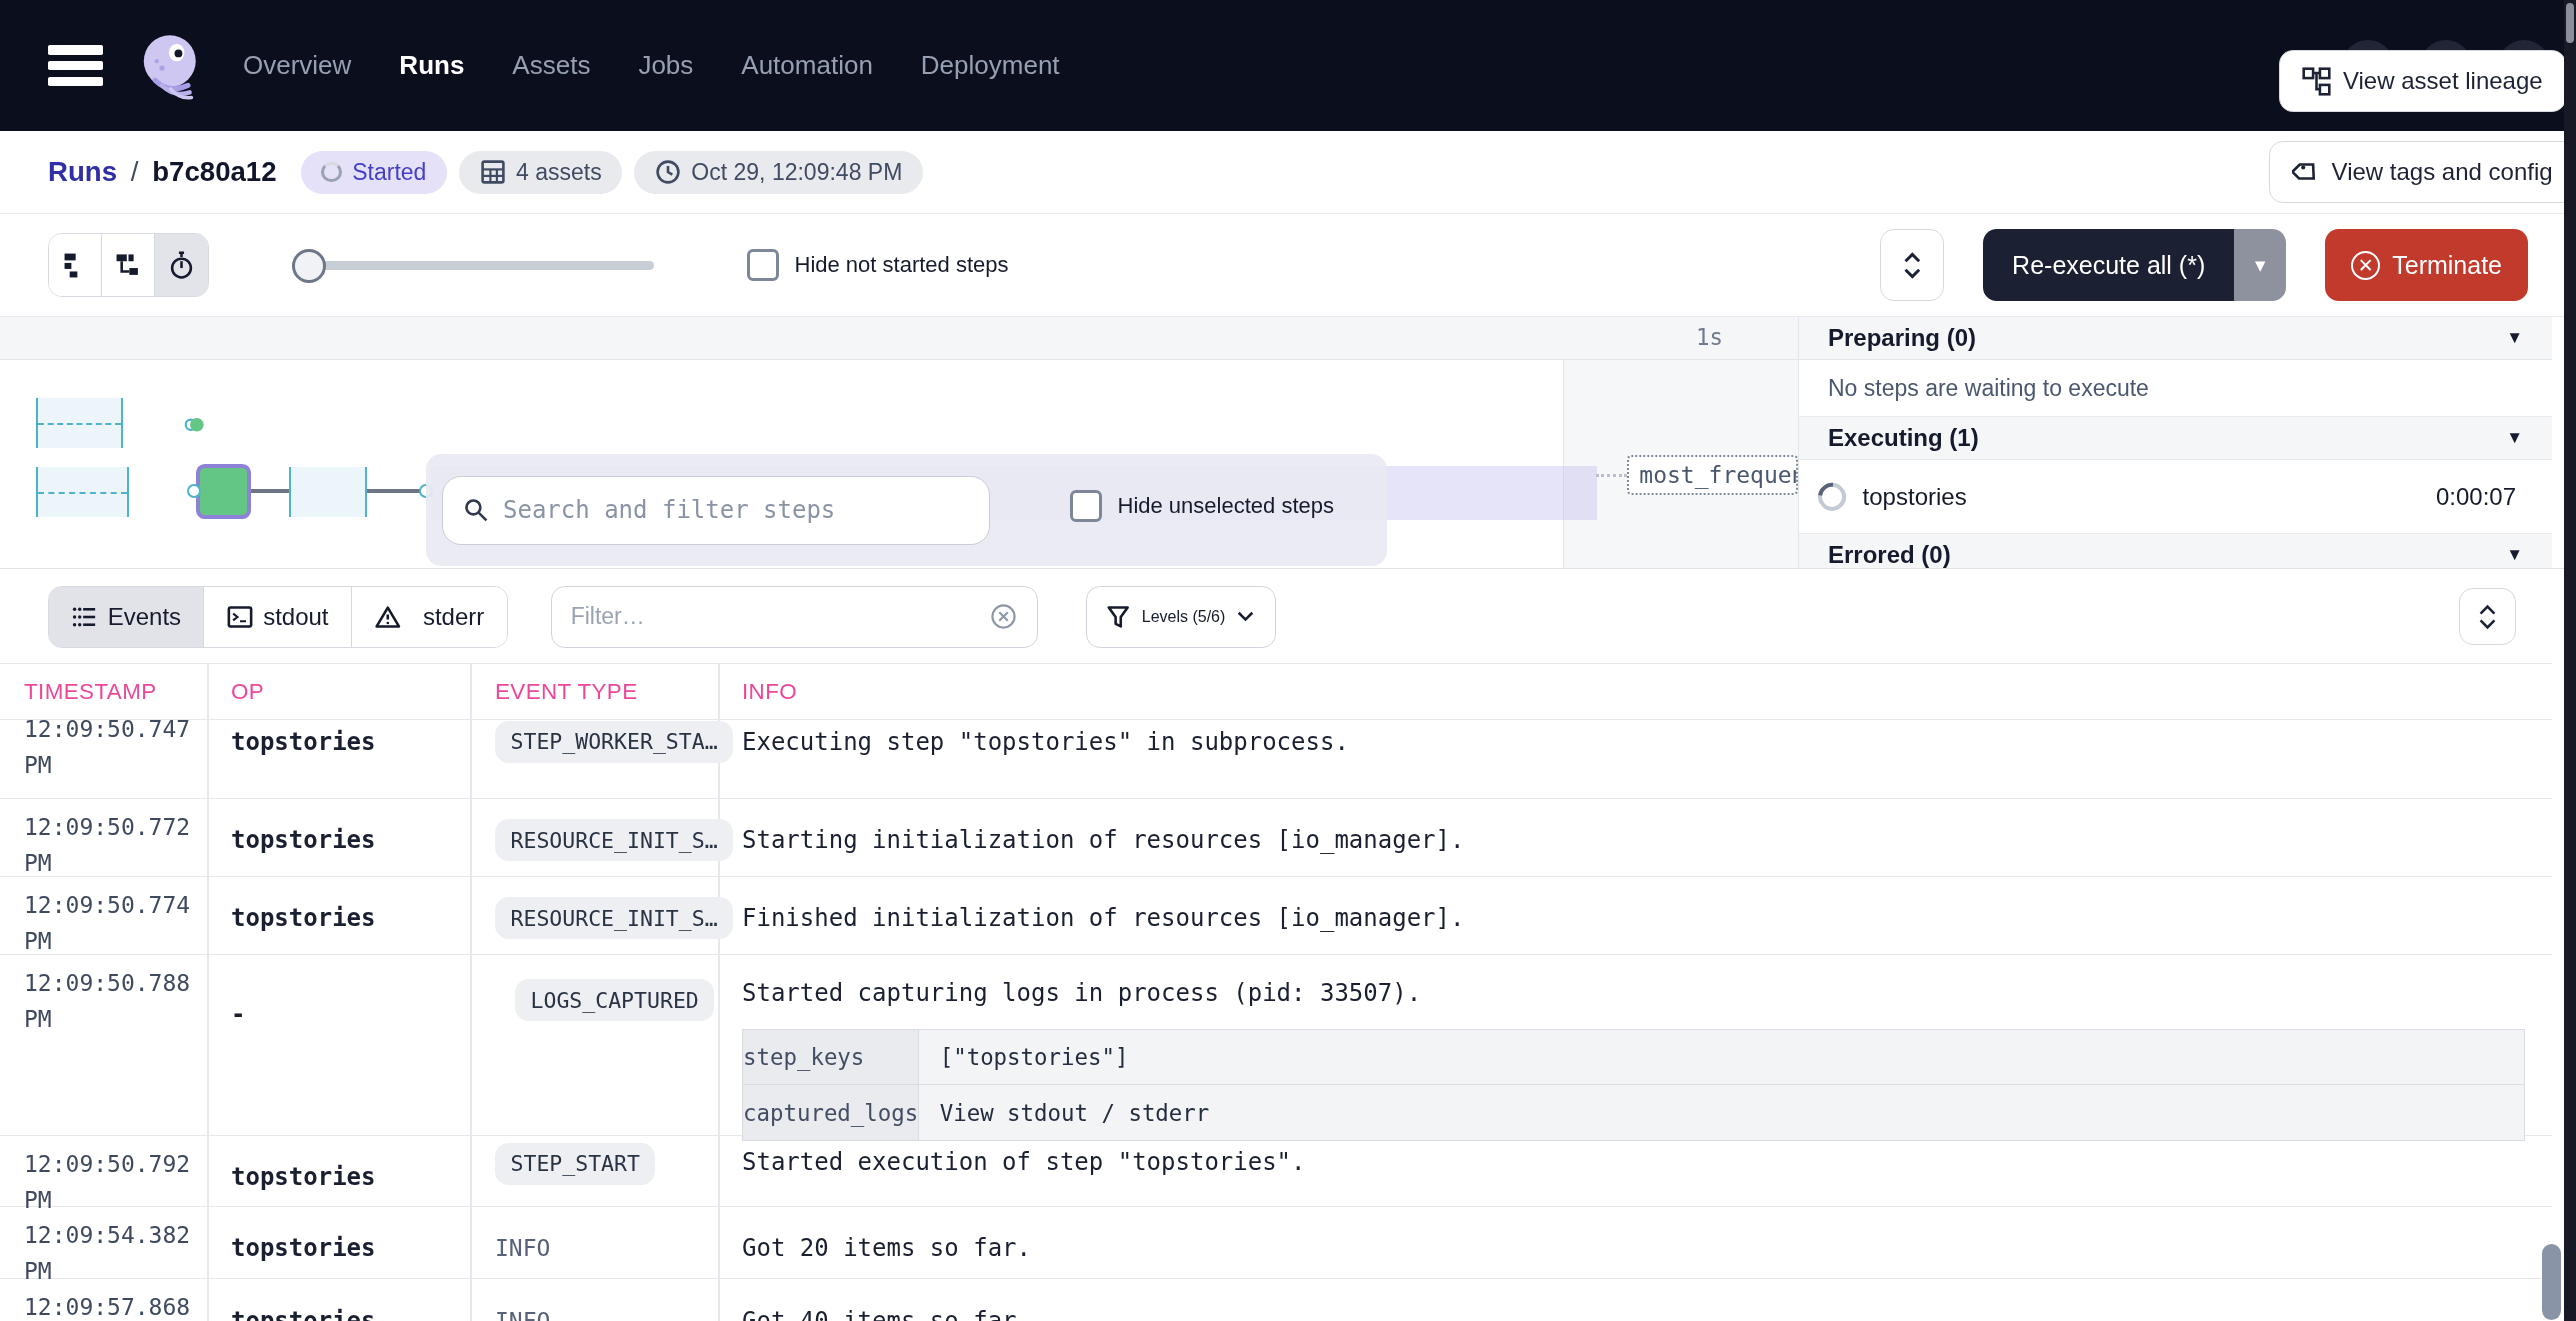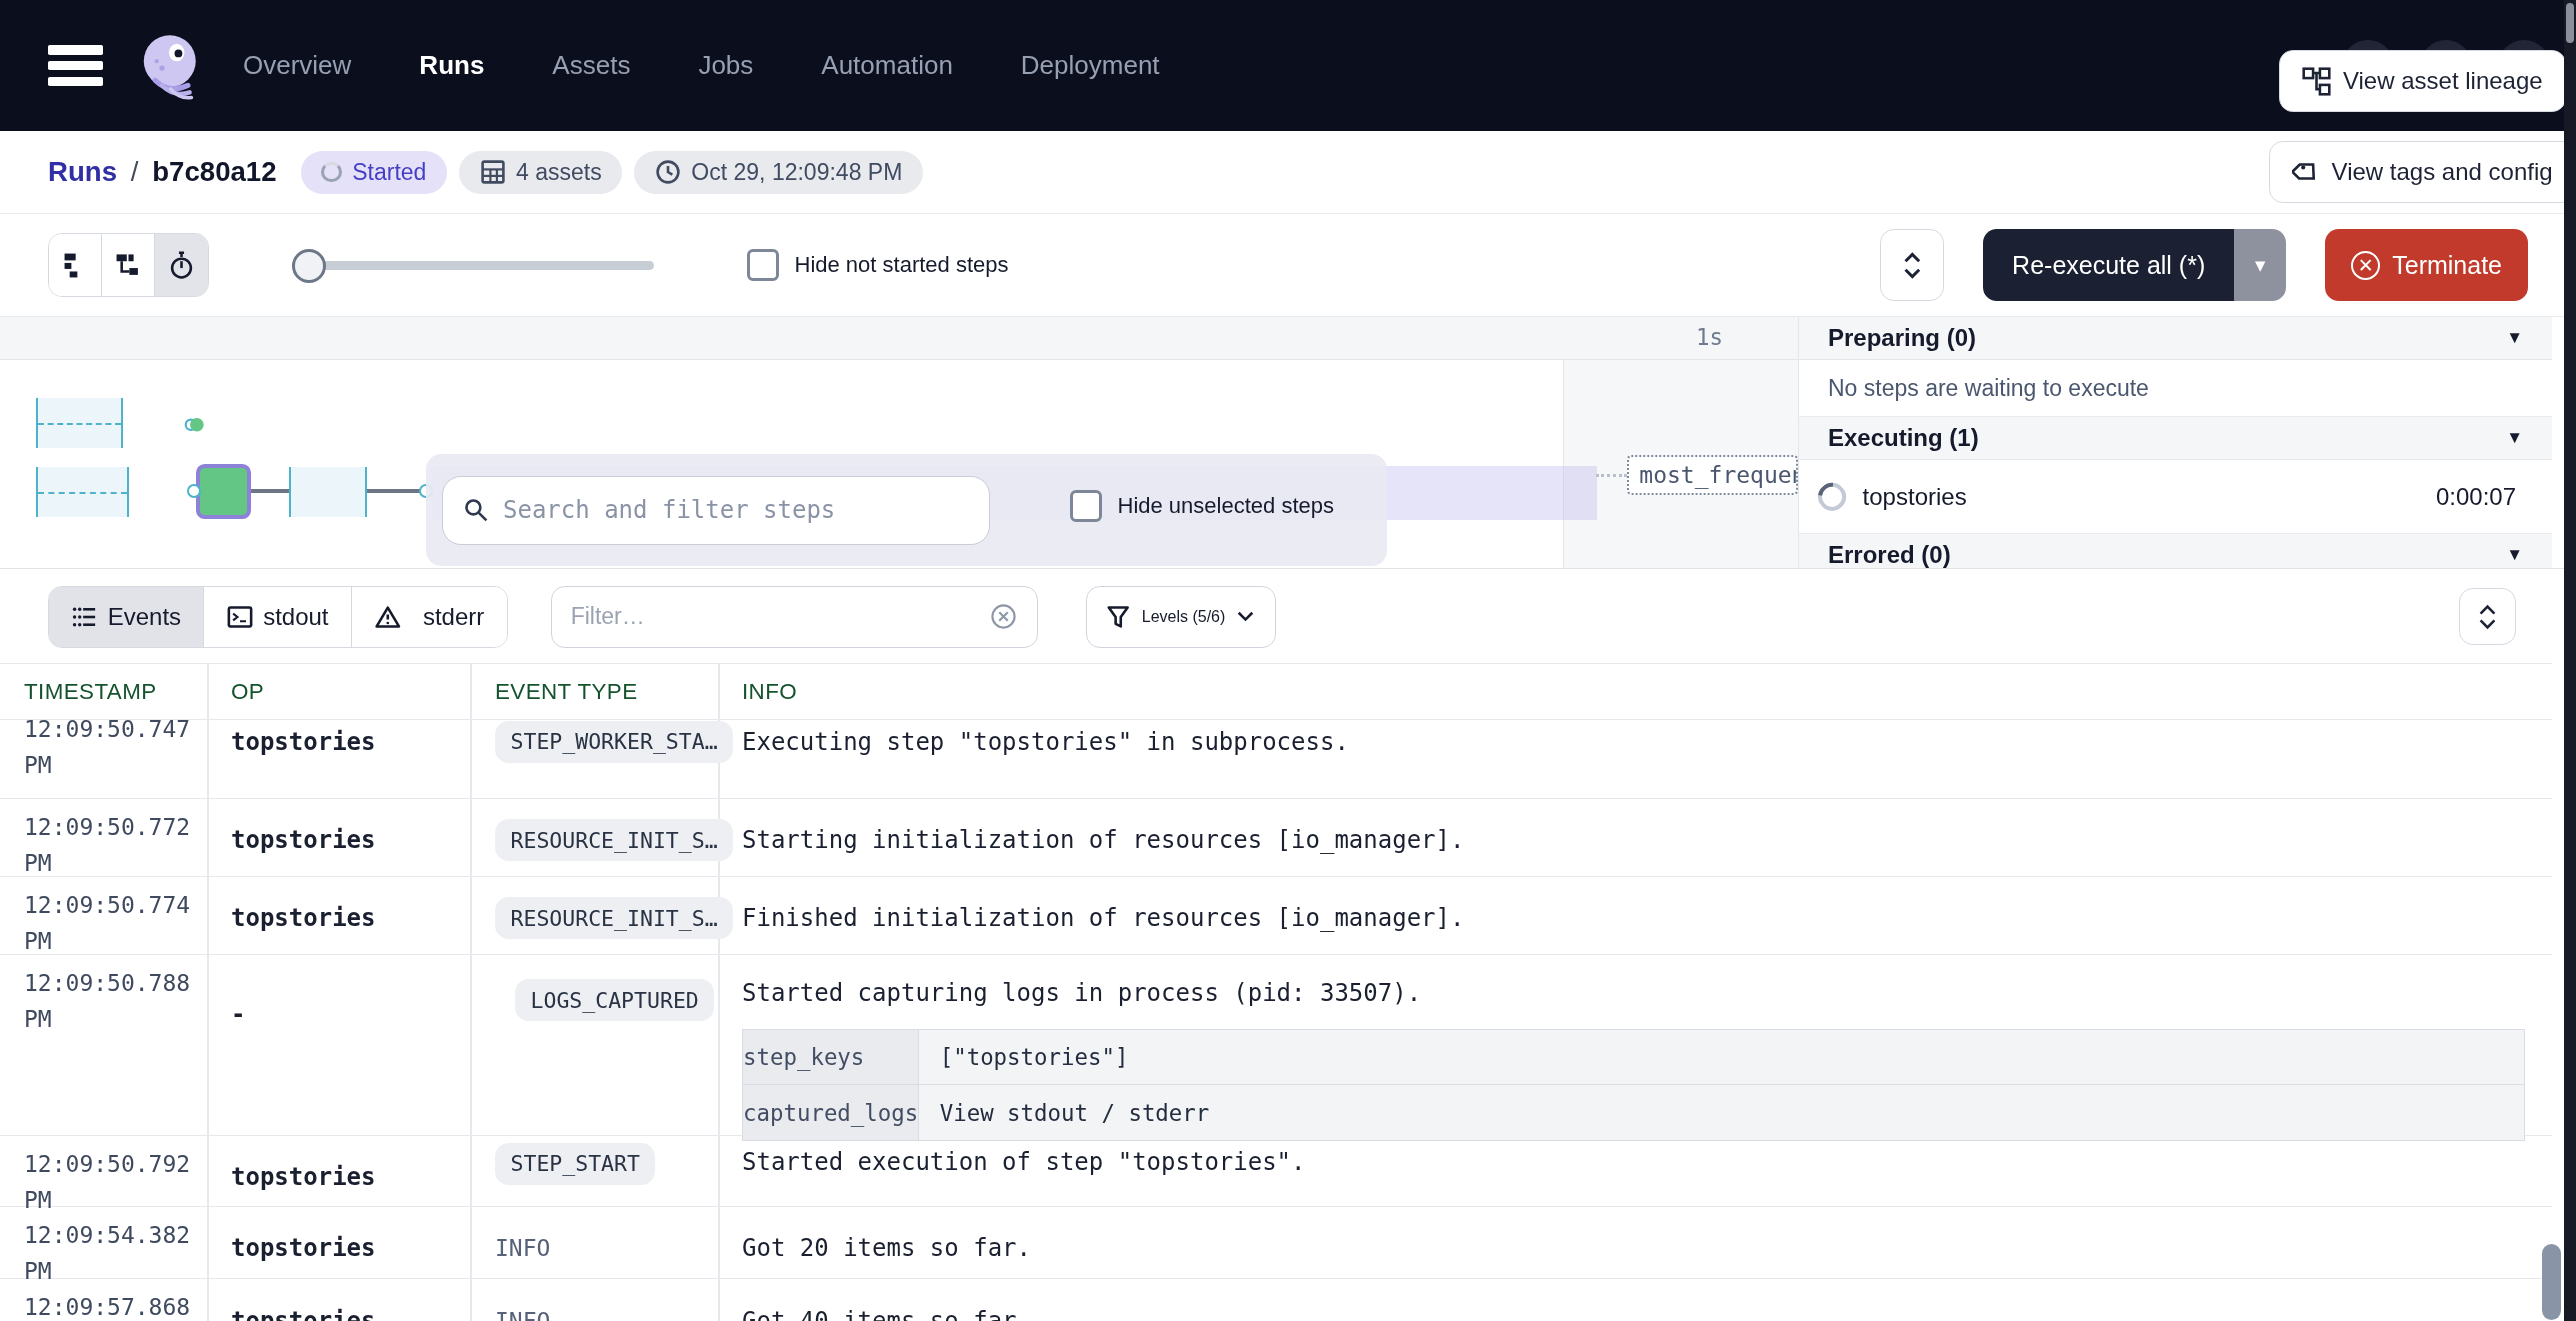--- a/index.html
+++ b/index.html
@@ -7,21 +7,21 @@
   #app { position:relative; width:2576px; height:1322px; overflow:hidden;
          font-family:"Liberation Sans", sans-serif; color:#161a2d; background:#fff; }
 
   
   .topnav { position:absolute; left:0; top:0; width:2576px; height:131px;
             background:#0b0e1d; display:flex; align-items:center; }
   .hamburger { width:55px; height:41px; margin-left:48px; display:flex; flex-direction:column;
                justify-content:space-between; cursor:pointer; }
   .hamburger span { display:block; height:9.5px; background:#fff; border-radius:1.7px; }
   .logo { width:71px; height:71px; margin-left:33px; }
-  .navitems { display:flex; align-items:center; margin-left:36px; gap:68px; }
+  .navitems { display:flex; align-items:center; margin-left:36px; gap:48px; }
   .navitem { font-size:26px; color:#97a0b2; cursor:pointer; }
   .navitem.active { color:#ffffff; font-weight:bold; }
   .navspacer { flex:1; }
   .navicon { width:52px; height:52px; border-radius:50%; background:#212536; margin-right:26px;
              display:flex; align-items:center; justify-content:center; cursor:pointer; }
   .navicon svg { stroke:#fff; }
   .helpcircle { width:29px; height:29px; border:3px solid #fff; border-radius:50%;
                 color:#fff; font-size:20.7px; font-weight:bold; display:flex; align-items:center; justify-content:center; }
   .gearglyph { color:#fff; font-size:33px; line-height:1; }
 
@@ -121,21 +121,21 @@
   .levels { margin-left:48px; height:62px; border:1.7px solid #cfd4dc; border-radius:13.8px; display:flex;
             align-items:center; gap:12px; padding:0 20.7px; font-size:16px; color:#161a2d; cursor:pointer; }
   .barright { margin-left:auto; margin-right:60px; }
 
   
   .logtable { position:absolute; left:0; top:663px; width:2552px; bottom:0; overflow:hidden; }
   .colline { position:absolute; top:0; bottom:0; width:1.7px; background:#e5e8ec; }
   .lrow { display:grid; grid-template-columns:207px 264px 247px auto; border-bottom:1.7px solid #e6e8eb;
           align-items:center; position:relative; }
   .lrow.header { height:57px; border-top:1.7px solid #e6e8eb; }
-  .hcell { font-size:22.4px; color:#14532d; padding-left:24px; letter-spacing:0.4px; }
+  .hcell { font-size:22.4px; color:#ec4899; padding-left:24px; letter-spacing:0.4px; }
   .ts { font-family:"DejaVu Sans Mono", monospace; font-size:23px; color:#3f4a5f; line-height:36px;
         padding-left:24px; align-self:start; padding-top:10.3px; }
   .op { font-family:"DejaVu Sans Mono", monospace; font-size:24px; font-weight:bold; color:#1a2030; padding-left:24px; }
   .etype { padding-left:24px; }
   .pill { display:inline-block; background:#edeff3; border-radius:13.8px; padding:8.6px 15.5px;
           font-family:"DejaVu Sans Mono", monospace; font-size:21.5px; color:#2a3344; white-space:nowrap; }
   .plain { font-family:"DejaVu Sans Mono", monospace; font-size:23px; color:#57627a; }
   .info { font-family:"DejaVu Sans Mono", monospace; font-size:24px; color:#1a2030; padding-left:24px; }
   .topalign { align-self:start; padding-top:19px; }
   .clipwrap { overflow:hidden; }

